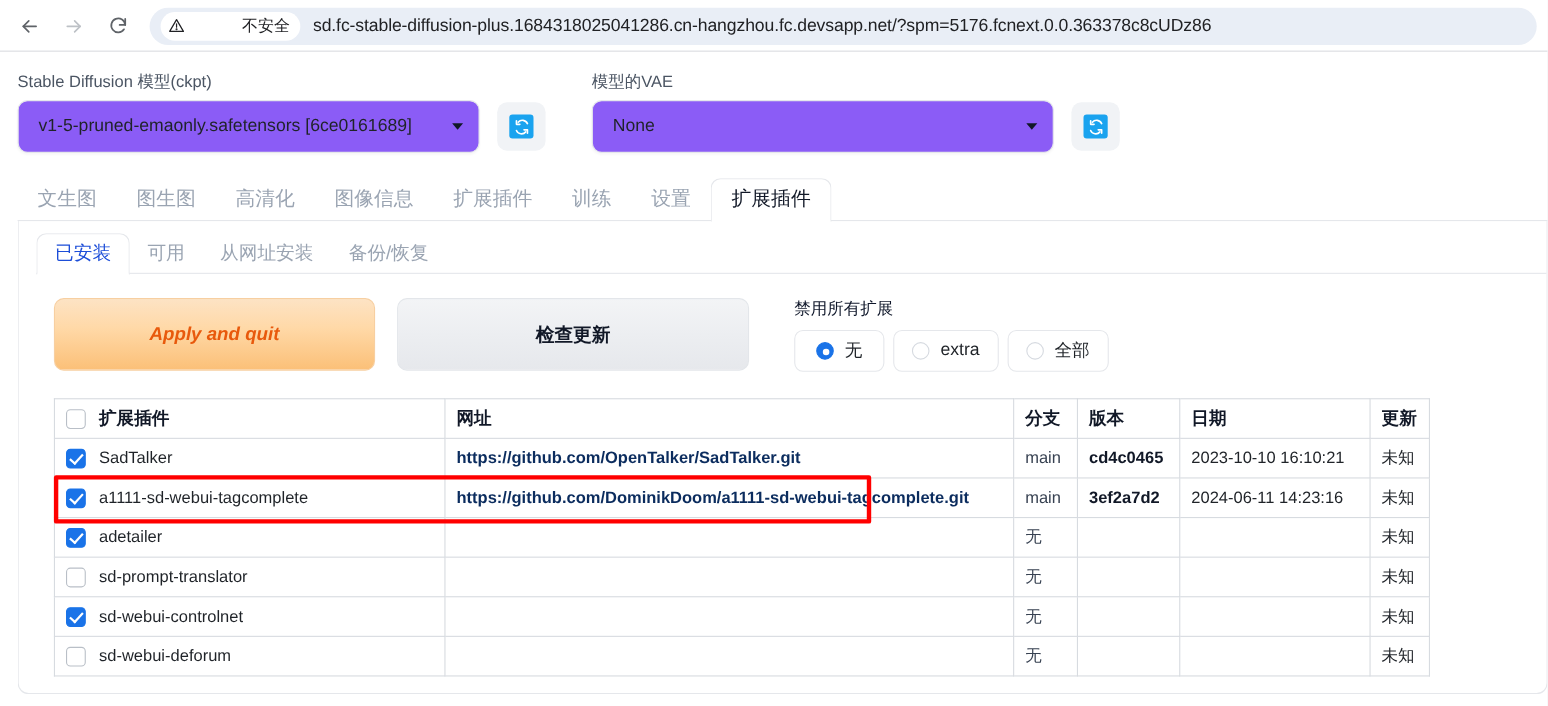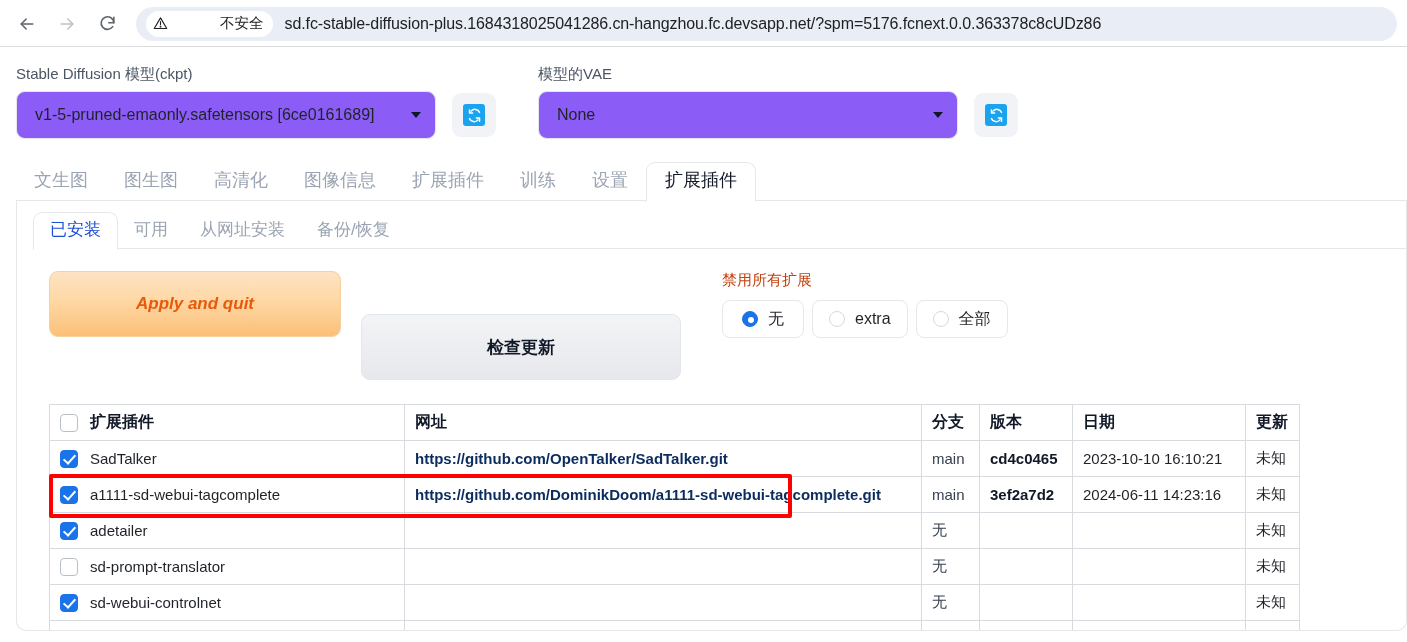--- a/index.html
+++ b/index.html
@@ -219,26 +219,25 @@
     background: linear-gradient(to bottom, #fde3c4 0%, #ffd9a8 40%, #fbc078 100%);
     border: 1px solid #f7cfa1;
     color: #e8590c;
     font-style: italic;
   }
   .btn-check {
     width: 320px;
     background: linear-gradient(to bottom, #f3f4f6 0%, #eceef1 50%, #e6e8ec 100%);
     border: 1px solid #e3e6ea;
     color: #111827;
-    margin-top: 43px;
   }
   .disable-group { margin-left: 21px; }
   .disable-label {
     font-size: 15px;
-    color: #c2410c;
+    color: #0f172a;
     margin-bottom: 10px;
   }
   .radio-row { display:flex; gap: 8px; }
   .radio-pill {
     height: 38px;
     min-width: 82px;
     border: 1px solid #e5e7eb;
     border-radius: 8px;
     background: #fff;
     display:flex; align-items:center; justify-content:center;

